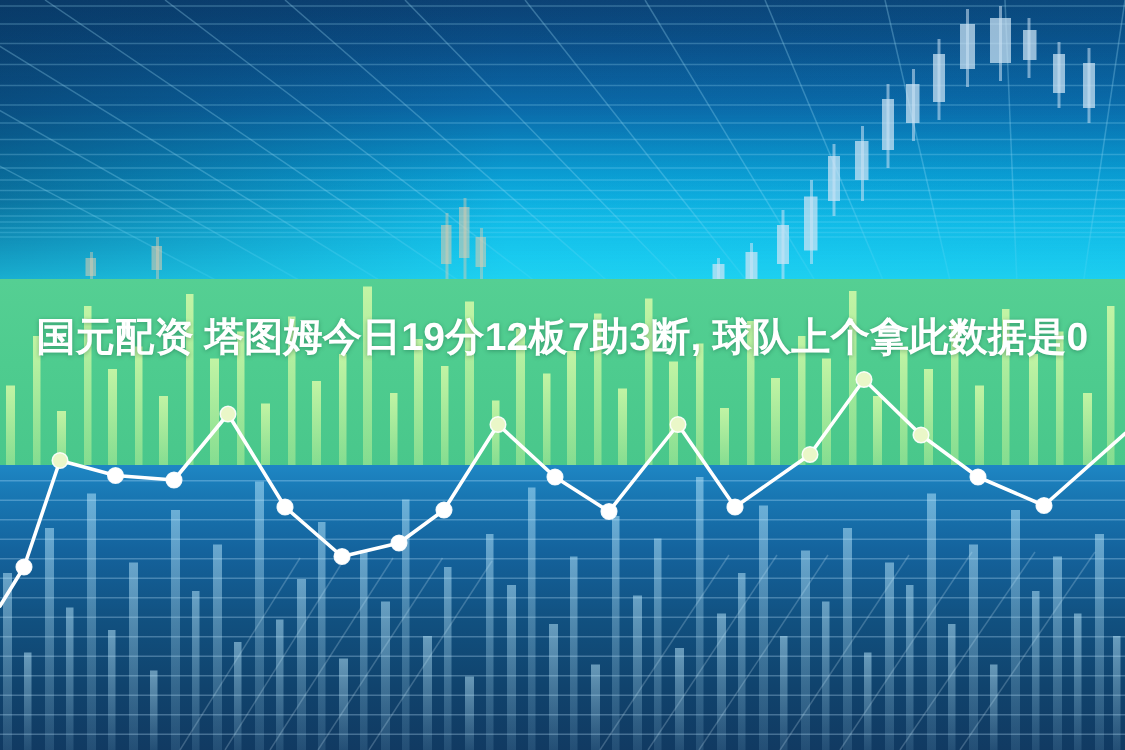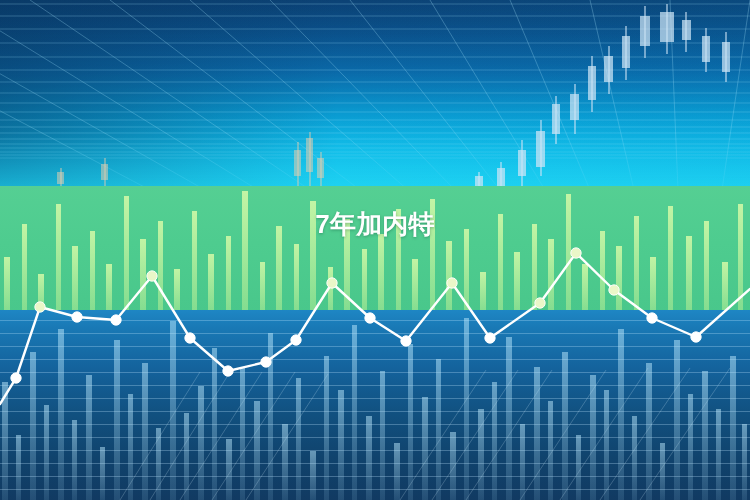--- a/index.html
+++ b/index.html
@@ -362,16 +362,16 @@
           <circle cx="540" cy="303" r="5.2" fill="#eaf7c8" stroke="rgba(255,255,255,.9)" stroke-width="1"></circle>
           <circle cx="576" cy="253" r="5.2" fill="#eaf7c8" stroke="rgba(255,255,255,.9)" stroke-width="1"></circle>
           <circle cx="614" cy="290" r="5.2" fill="#eaf7c8" stroke="rgba(255,255,255,.9)" stroke-width="1"></circle>
           <circle cx="652" cy="318" r="5.2" fill="#ffffff" stroke="rgba(255,255,255,.9)" stroke-width="1"></circle>
           <circle cx="696" cy="337" r="5.2" fill="#ffffff" stroke="rgba(255,255,255,.9)" stroke-width="1"></circle>
         </g>
     </svg>
   </div>
 
   <div class="headline">
-    <div>7年加内特</div>
+    <div>国元配资 塔图姆今日19分12板7助3断, 球队上个拿此数据是0</div>
   </div>
 
 </div>
 
 </body></html>

